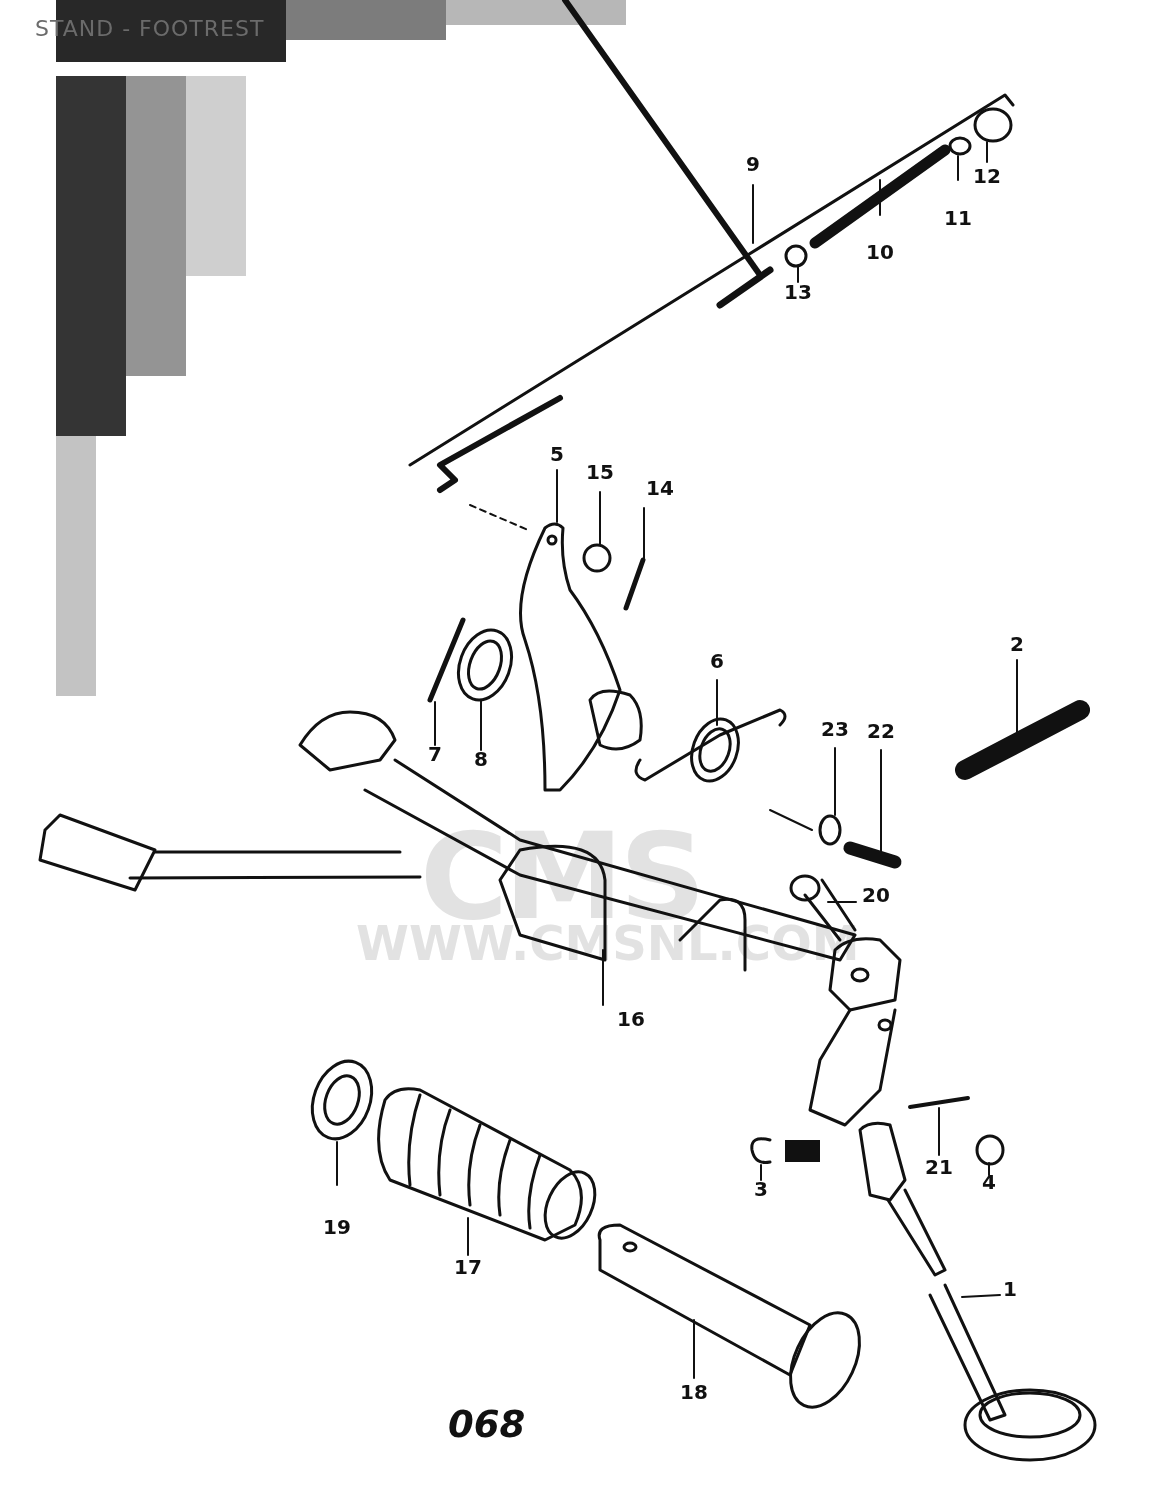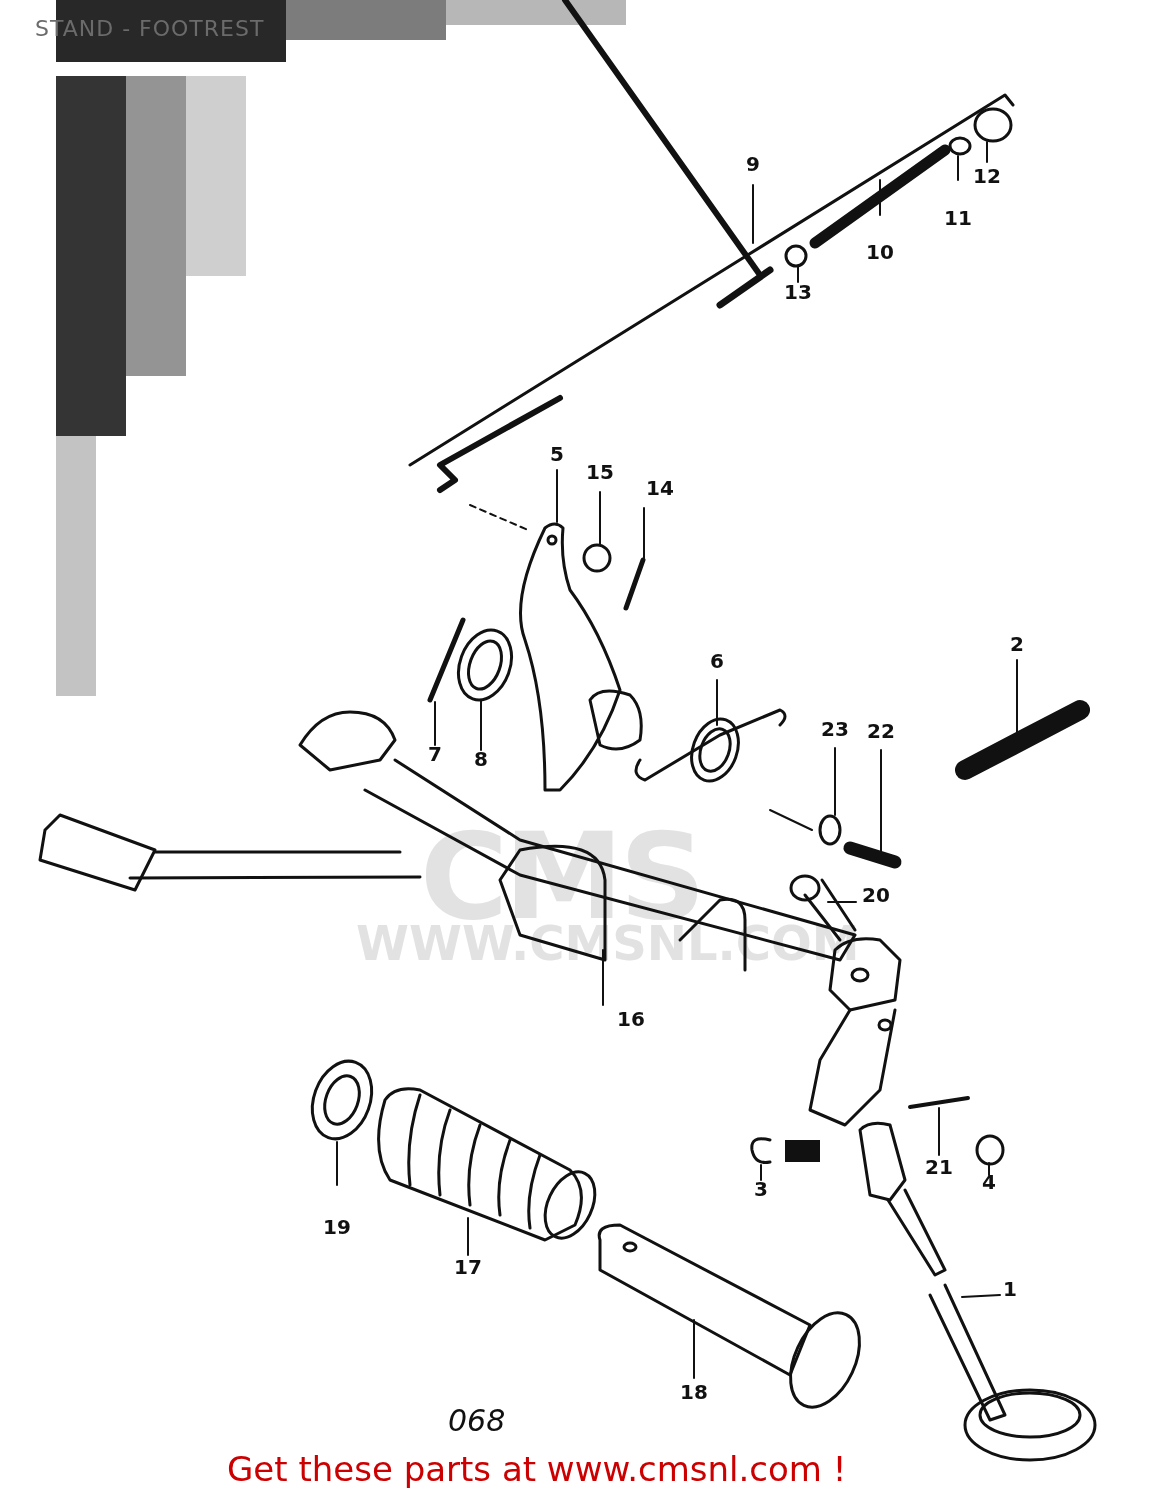--- a/index.html
+++ b/index.html
@@ -3,21 +3,21 @@
 <meta charset="utf-8">
 <style>
   html, body { margin: 0; padding: 0; background: #ffffff; }
   body { width: 1171px; height: 1500px; position: relative; overflow: hidden;
          font-family: "Liberation Sans", sans-serif; }
   #diagram { position: absolute; left: 0; top: 0; width: 1171px; height: 1500px; }
   .title { position: absolute; left: 20px; top: 16px; font-size: 22px; color: #6b6b6b;
            letter-spacing: 1px; font-family: "DejaVu Sans", sans-serif; z-index: 3; margin-left: 15px; }
   .callout { position: absolute; font-family: "DejaVu Sans", sans-serif; font-weight: bold;
              font-size: 20px; color: #111; transform: translate(-50%, 0); z-index: 3; }
-  .fig-no { position: absolute; left: 448px; top: 1403px; font-size: 30px; font-weight: normal;
+  .fig-no { position: absolute; left: 448px; top: 1403px; font-size: 37px; font-weight: bold;
             font-style: italic; color: #111; font-family: "DejaVu Sans", sans-serif; z-index: 3; }
   .footer-link { position: absolute; left: 227px; top: 1449px; font-size: 34px; color: #cc0000;
                  font-family: "DejaVu Sans", sans-serif; text-decoration: none; z-index: 3; white-space: nowrap; }
   .watermark { position: absolute; z-index: 1; font-family: "DejaVu Sans", sans-serif; font-weight: bold;
                color: #e2e2e2; }
   .wm-logo { left: 420px; top: 780px; font-size: 120px; letter-spacing: -4px; margin-top: 27px; }
   .wm-url { left: 356px; top: 915px; font-size: 48px; }
 </style>
 </head>
 <body>
@@ -208,14 +208,13 @@
       <div class="callout" style="left: 468px; top: 1255px;">17</div>
       <div class="callout" style="left: 694px; top: 1380px;">18</div>
       <div class="callout" style="left: 337px; top: 1215px;">19</div>
       <div class="callout" style="left: 876px; top: 883px; text-align: right;">20</div>
       <div class="callout" style="left: 939px; top: 1155px;">21</div>
       <div class="callout" style="left: 881px; top: 719px;">22</div>
       <div class="callout" style="left: 835px; top: 717px;">23</div>
     </div>
 
   <div class="fig-no">068</div>
-  <a class="footer-link">Get these parts at www.cmsnl.com !</a>
 </div>
 
 </body></html>

